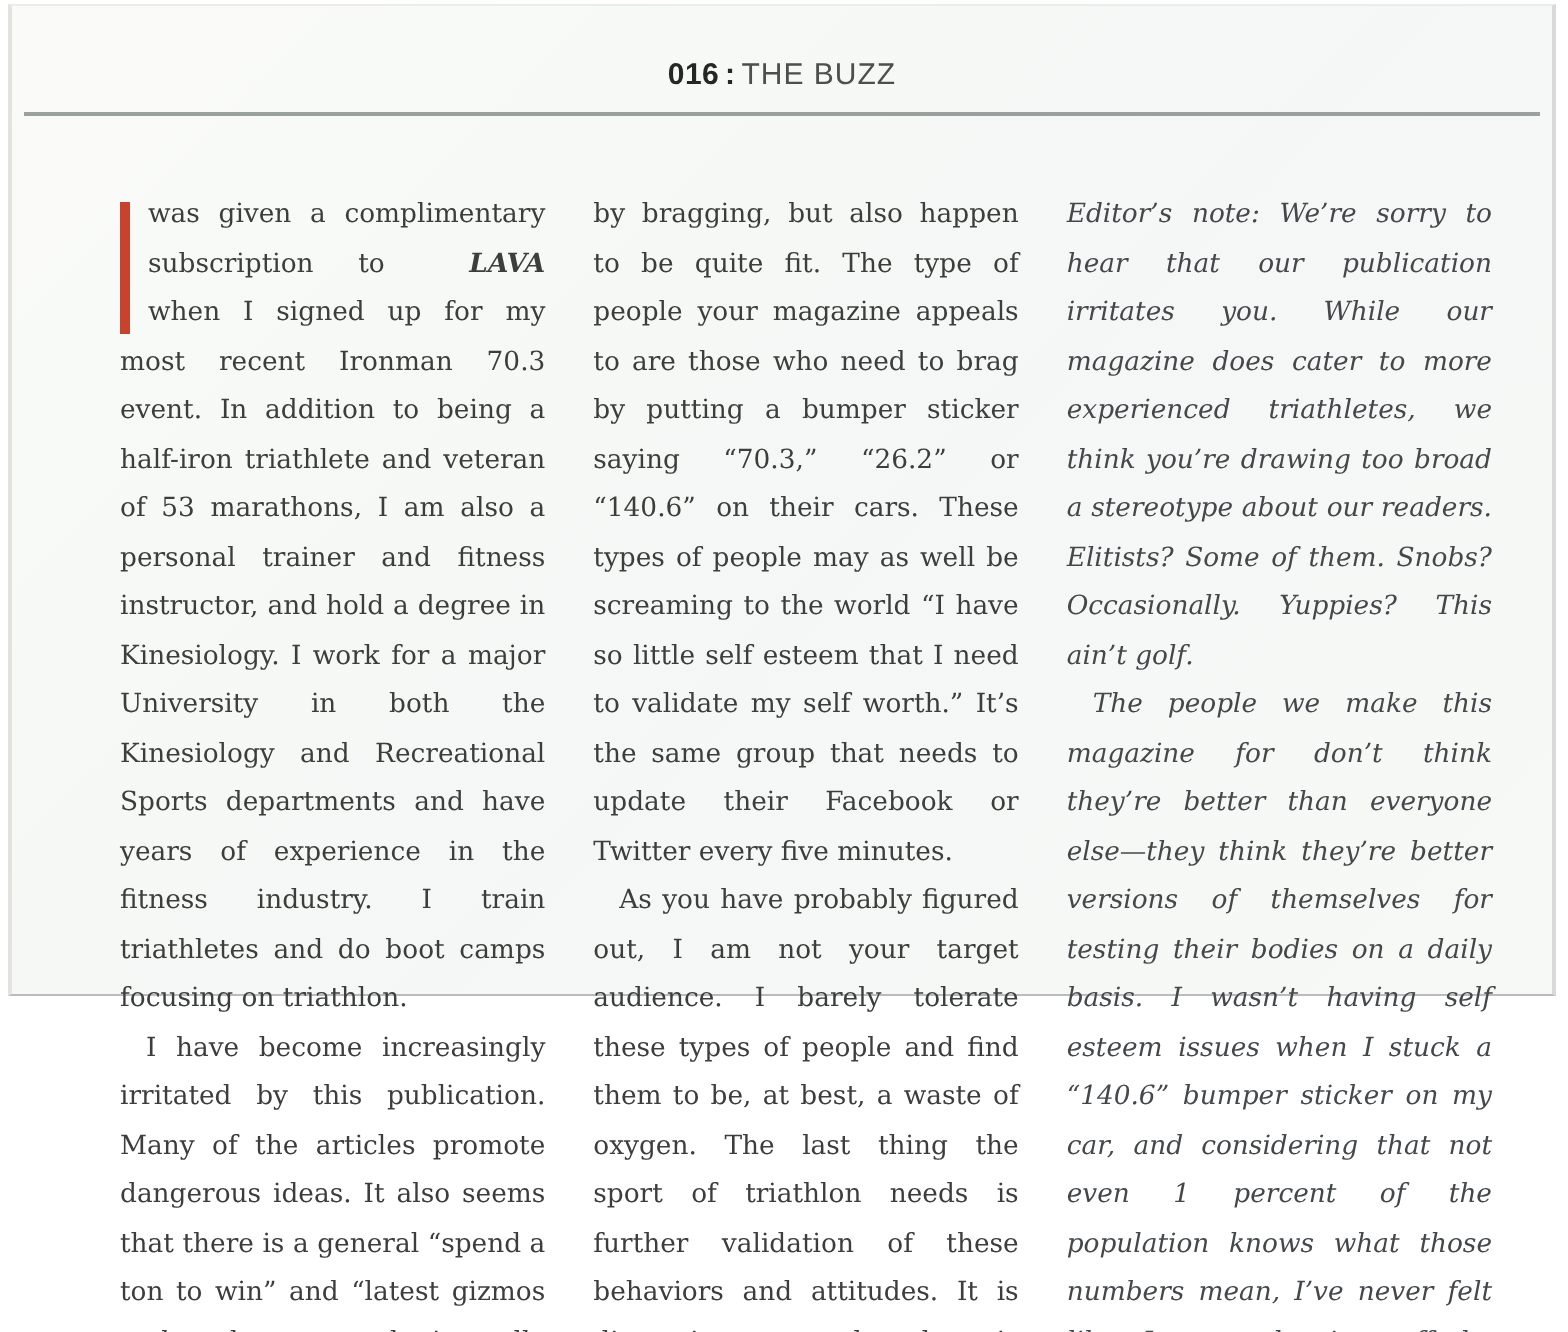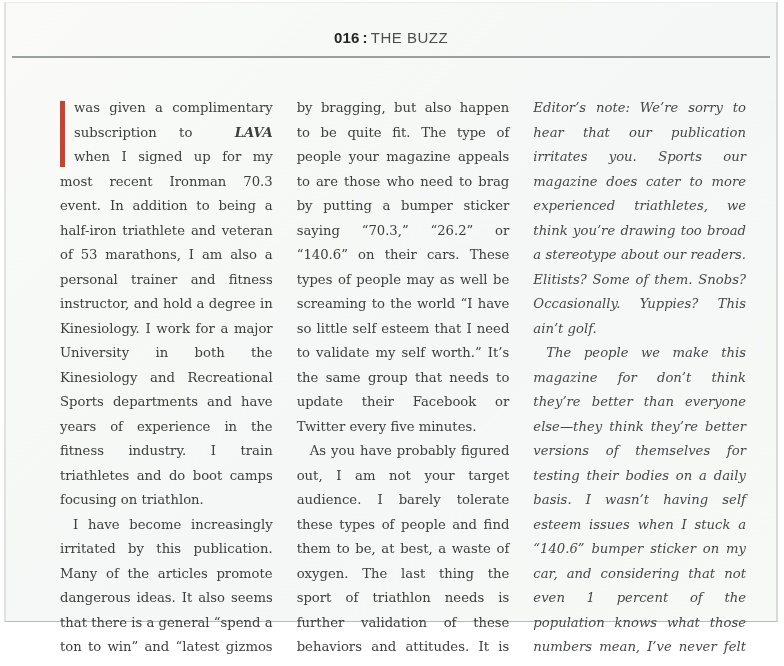--- a/index.html
+++ b/index.html
@@ -13,21 +13,21 @@
     width: 784px;
     height: 666px;
     background: #ffffff;
     overflow: hidden;
   }
   .page {
     position: absolute;
     top: 2px;
     left: 4px;
     width: 774px;
-    height: 620px;
+    height: 496px;
     background: linear-gradient(135deg, #fafbf9 0%, #f4f7f5 55%, #f7f9f7 100%);
     border-left: 2px solid #e2e2e0;
     border-right: 2px solid #d8dad8;
     border-top: 1px solid #ececea;
     border-bottom: 1px solid #b9bcba;
     box-sizing: border-box;
     display: flex;
     flex-direction: column;
   }
   
@@ -95,21 +95,21 @@
 
       </div>
 
       <div class="col">
         <p>by bragging, but also happen to be quite fit. The type of people your magazine appeals to are those who need to brag by putting a bumper sticker saying “70.3,” “26.2” or “140.6” on their cars. These types of people may as well be screaming to the world “I have so little self esteem that I need to validate my self worth.” It’s the same group that needs to update their Facebook or Twitter every five minutes.</p>
         <p>As you have probably figured out, I am not your target audience. I barely tolerate these types of people and find them to be, at best, a waste of oxygen. The last thing the sport of triathlon needs is further validation of these behaviors and attitudes. It is disgusting to me that there is even enough of a market for such a magazine to be created. I would like to be removed from your subscription list immediately and do not wish to receive this publication ever again in the future.</p>
 
       </div>
 
       <div class="col editors-note">
-        <p>Editor’s note: We’re sorry to hear that our publication irritates you. Sports our magazine does cater to more experienced triathletes, we think you’re drawing too broad a stereotype about our readers. Elitists? Some of them. Snobs? Occasionally. Yuppies? This ain’t golf.</p>
+        <p>Editor’s note: We’re sorry to hear that our publication irritates you. While our magazine does cater to more experienced triathletes, we think you’re drawing too broad a stereotype about our readers. Elitists? Some of them. Snobs? Occasionally. Yuppies? This ain’t golf.</p>
         <p>The people we make this magazine for don’t think they’re better than everyone else—they think they’re better versions of themselves for testing their bodies on a daily basis. I wasn’t having self esteem issues when I stuck a “140.6” bumper sticker on my car, and considering that not even 1 percent of the population knows what those numbers mean, I’ve never felt like I was showing off by having it.</p>
 
       </div>
 
     </div>
 
   </div>
 </div>
 
 </body></html>

